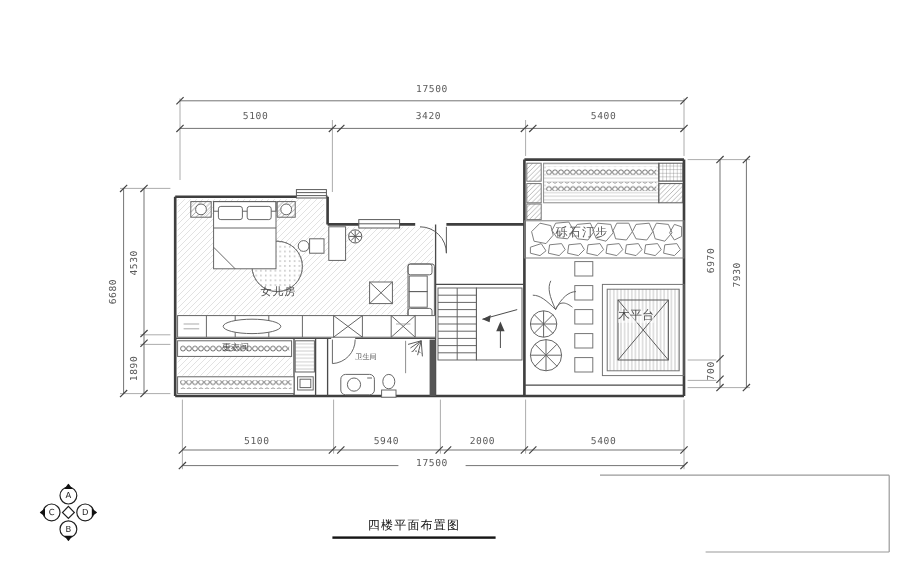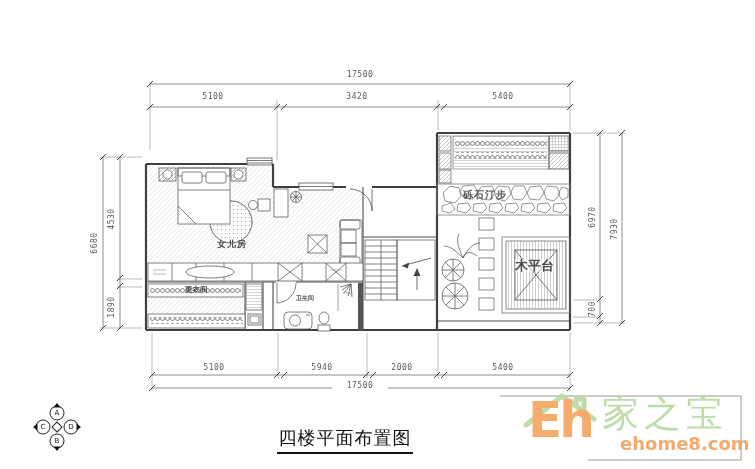--- a/index.html
+++ b/index.html
@@ -3,28 +3,28 @@
 <meta charset="utf-8">
 <style>
   html,body{margin:0;padding:0;background:#fff;}
   .canvas{position:relative;width:755px;height:469px;background:#fff;overflow:hidden;
           font-family:"DejaVu Sans",sans-serif;border-radius:30px;}
   svg{position:absolute;left:0;top:0;}
   .dim{position:absolute;width:60px;text-align:center;font-family:"DejaVu Sans Mono",monospace;
        font-size:8px;color:#5a5a5a;letter-spacing:.5px;line-height:10px;}
   .dim-v{transform:rotate(-90deg);}
   .dim-bg{background:#fff;}
-  .room-label{position:absolute;color:#4a4a4a;font-family:"DejaVu Serif",serif;line-height:1;font-weight:bold;}
+  .room-label{position:absolute;color:#4a4a4a;font-family:"DejaVu Serif",serif;line-height:1;}
   .lbl-daughter{left:177px;top:240px;font-size:9px;letter-spacing:1px;margin-left:40px;}
   .lbl-dressing{left:185px;top:286px;font-size:7.5px;}
   .lbl-bath{left:296px;top:295px;font-size:6px;}
   .lbl-gravel{left:463px;top:190px;font-size:10px;color:#555;letter-spacing:1px;}
-  .lbl-deck{left:515px;top:259px;font-size:13px;background:rgba(255,255,255,.55);}
+  .lbl-deck{left:515px;top:259px;font-size:10px;background:rgba(255,255,255,.55);}
   .title-block{position:absolute;left:272px;top:426px;width:146px;text-align:center;}
-  .title-text{font-family:"DejaVu Serif",serif;font-size:18px;color:#111;letter-spacing:1px;}
+  .title-text{font-family:"DejaVu Serif",serif;font-size:10px;color:#111;letter-spacing:1px;}
   .title-rule{width:136px;margin:2px auto 0;border-top:2px solid #151515;}
   .compass{position:absolute;left:33px;top:403px;width:48px;height:48px;}
   .compass svg{left:0;top:0;}
   .compass-letter{position:absolute;width:10px;text-align:center;font-size:7px;color:#222;line-height:8px;}
   .watermark{position:absolute;left:520px;top:383px;width:235px;height:86px;opacity:.9;}
   .wm-eh{position:absolute;left:8px;top:12px;font-size:50px;font-weight:bold;color:#f4a35e;letter-spacing:-3px;line-height:1;}
   .wm-cn{position:absolute;left:82px;top:12px;font-size:37px;color:#b7d9a0;letter-spacing:5px;line-height:1;}
   .wm-site{position:absolute;left:100px;top:52px;font-size:18px;font-weight:bold;color:#f2a15c;line-height:1;}
 </style>
 </head>
@@ -315,22 +315,14 @@
       <polygon points="0,24 4.5,20.5 4.5,27.5"></polygon>
       <polygon points="48,24 43.5,20.5 43.5,27.5"></polygon>
     </g>
   </svg>
   <span class="compass-letter" style="left:19px;top:6px;">A</span>
   <span class="compass-letter" style="left:19px;top:34px;">B</span>
   <span class="compass-letter" style="left:5px;top:20px;">C</span>
   <span class="compass-letter" style="left:33px;top:20px;">D</span>
 </div>
 
-<div class="watermark">
-  <svg width="90" height="45" viewBox="0 0 90 45" style="left:2px;top:5px;">
-    <path d="M4,37 L40,8 L72,31 M54,18 L54,11 L62,11 L62,24" stroke="#b7d9a0" stroke-width="5" fill="none" stroke-linejoin="round" stroke-linecap="round"></path>
-  </svg>
-  <span class="wm-eh">Eh</span>
-  <span class="wm-cn">家之宝</span>
-  <span class="wm-site">ehome8.com</span>
+
 </div>
 
-</div>
-
 </body></html>

